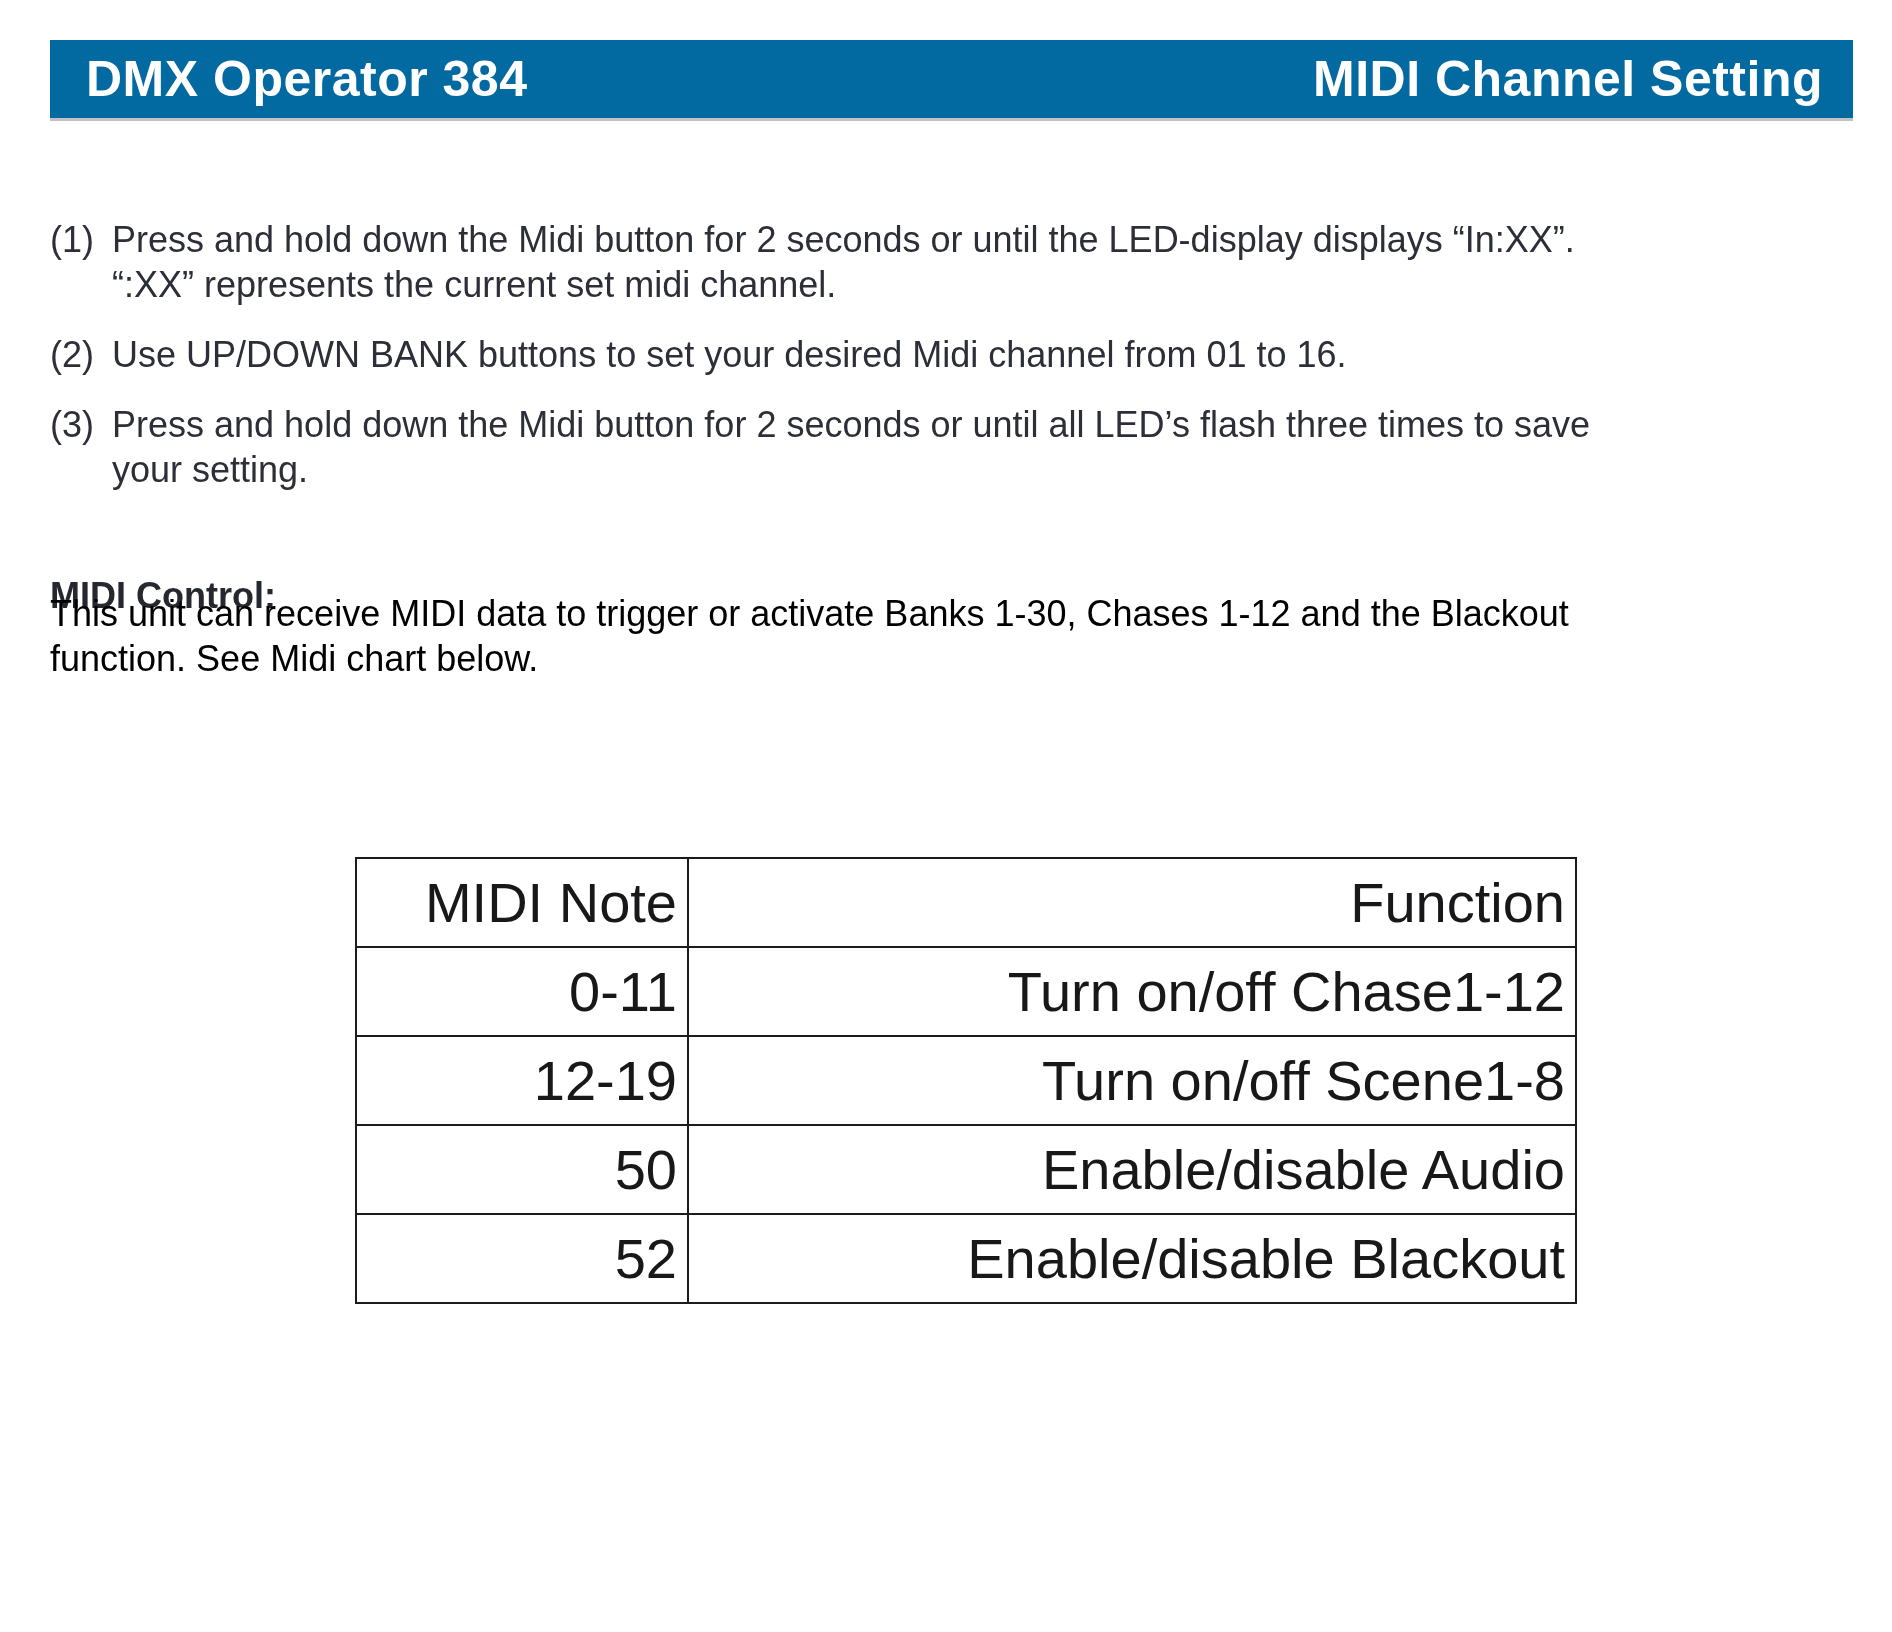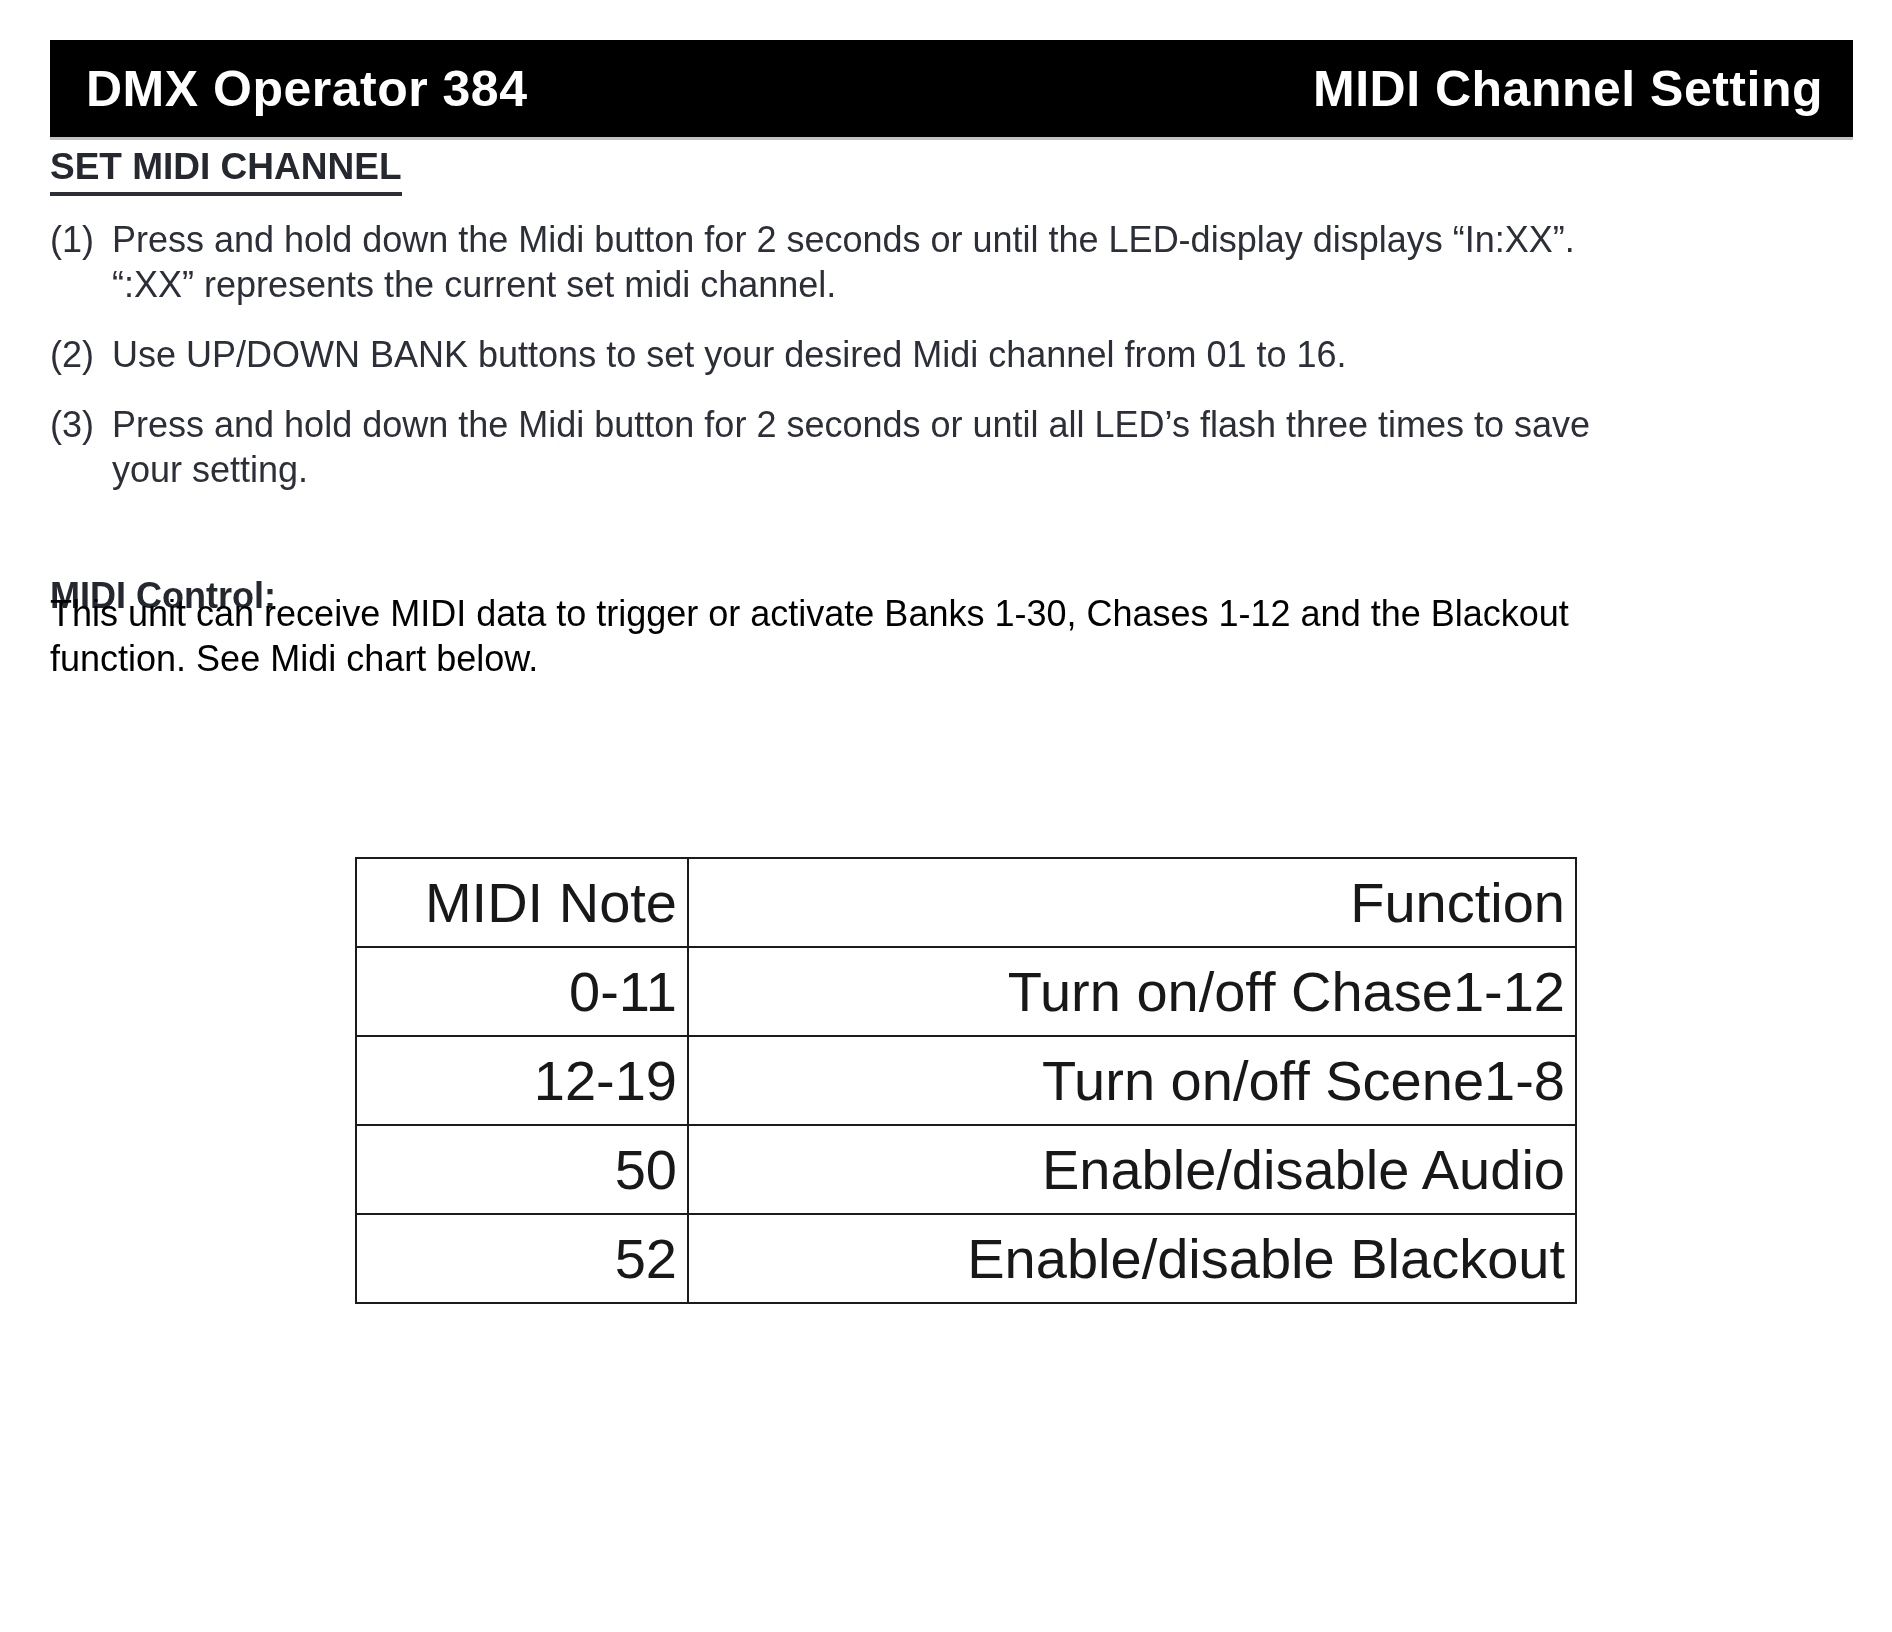--- a/index.html
+++ b/index.html
@@ -16,22 +16,22 @@
     color: #2c2f37;
     overflow: hidden;
   }
 
   
   .title-bar {
     position: absolute;
     left: 50px;
     top: 40px;
     width: 1803px;
-    height: 97px;
-    background: #000000;
+    height: 78px;
+    background: #0369a1;
     color: #ffffff;
     display: flex;
     align-items: center;
     justify-content: space-between;
     box-sizing: border-box;
     padding: 0 30px 0 36px;
     font-size: 50px;
     font-weight: bold;
     letter-spacing: 0.5px;
     box-shadow: 0 3px 0 rgba(120,120,120,0.45);
@@ -122,21 +122,20 @@
 </head>
 <body>
 
 <div id="page">
 
   <div class="title-bar">
     <span>DMX Operator 384</span>
     <span>MIDI Channel Setting</span>
   </div>
 
-  <div class="section-title">SET MIDI CHANNEL</div>
 
   <div class="step" id="step-1">
     <span class="marker">(1)</span>
     <span class="step-text">Press and hold down the Midi button for 2 seconds or until the LED-display displays “In:XX”.
 “:XX” represents the current set midi channel.</span>
   </div>
 
   <div class="step" id="step-2">
     <span class="marker">(2)</span>
     <span class="step-text">Use UP/DOWN BANK buttons to set your desired Midi channel from 01 to 16.</span>

